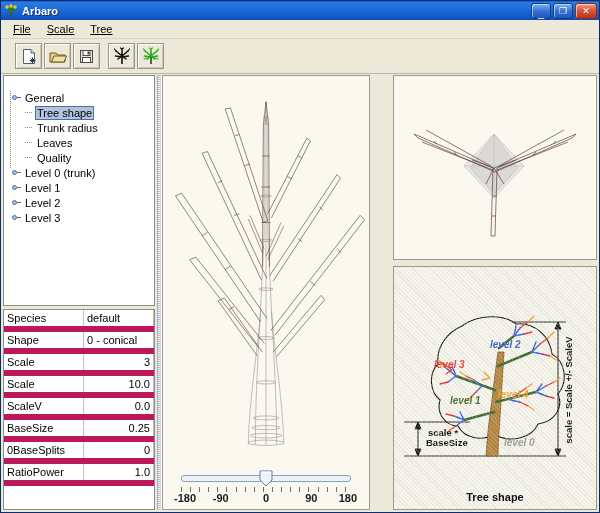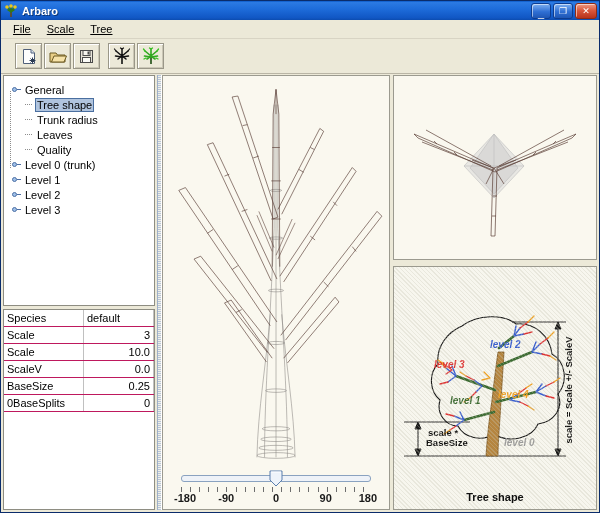--- a/index.html
+++ b/index.html
@@ -80,21 +80,21 @@
   .splitv::before{
     content:"";position:absolute;left:2px;top:0;bottom:0;width:3px;
     background-image:repeating-linear-gradient(to bottom,#b5c4d8 0 1px,#f3f1e6 1px 2px);
     border-left:1px solid #9fb0c8;border-right:1px solid #fff;
   }
   .right-col{flex:1;display:flex;flex-direction:column;min-width:0;}
   
   .tree-panel{
     height:231px;min-height:231px;background:#fff;
     border:1px solid #8e8d82;box-sizing:border-box;
-    padding:6px 2px 2px 6px;overflow:hidden;position:relative;
+    padding:14px 2px 2px 6px;overflow:hidden;position:relative;
   }
   .tnode{display:flex;align-items:center;height:15px;font-size:11px;color:#000;white-space:nowrap;}
   .thandle{width:13px;min-width:13px;display:flex;align-items:center;justify-content:center;}
   .key{display:inline-block;width:9px;height:7px;position:relative;}
   .key::before{content:"";position:absolute;left:0;top:1px;width:5px;height:5px;
     border:1px solid #4c6fa5;border-radius:50%;background:#9fc0e8;box-sizing:border-box;}
   .key::after{content:"";position:absolute;left:5px;top:3px;width:4px;height:1px;background:#4c6fa5;}
   .child-indent{width:13px;min-width:13px;}
   .elbow{width:12px;min-width:12px;position:relative;height:15px;}
   .elbow::after{content:"";position:absolute;left:2px;top:7px;width:7px;height:1px;
@@ -103,28 +103,28 @@
     background-image:repeating-linear-gradient(to bottom,#8c8c8c 0 1px,transparent 1px 2px);}
   .tlabel{padding:0 2px;line-height:14px;}
   .tlabel.sel{background:#b0c4de;border:1px solid #4a6fa0;padding:0 1px;line-height:12px;}
   
   .prop-panel{
     flex:1;margin-top:3px;background:#fff;border:1px solid #8e8d82;
     box-sizing:border-box;overflow:hidden;
   }
   table.props{border-collapse:collapse;width:100%;font-size:11px;table-layout:fixed;}
   table.props td{
-    border-bottom:1px solid #be185d;border-right:1px solid #c0c0c0;
+    border-bottom:6px solid #be185d;border-right:1px solid #c0c0c0;
     height:16px;padding:0 3px;white-space:nowrap;overflow:hidden;color:#000;
   }
   td.pname{width:73px;}
   td.pval{text-align:right;}
   td.pval.lft{text-align:left;}
   
-  .rtop{display:flex;flex:1;min-height:0;}
+  .rtop{display:flex;flex:1;min-height:0;gap:20px;}
   .canvas-main{
     flex:1;min-width:0;background:#faf8ef;border:1px solid #9b9a8f;
     box-sizing:border-box;position:relative;overflow:hidden;
     display:flex;flex-direction:column;
   }
   .canvas-area{flex:1;position:relative;overflow:hidden;}
   .slider-zone{height:44px;min-height:44px;position:relative;background:#faf8ef;}
   .sld-track{
     position:absolute;left:18px;right:18px;top:10px;height:7px;
     background:#eef2f8;border:1px solid #8aa2c0;border-radius:3px;
@@ -309,38 +309,46 @@
       </div>
 
       <div class="prop-panel">
         <table class="props">
           <tbody>
               <tr>
             <td class="pname">Species</td>
             <td class="pval lft">default</td>
           </tr>
           <tr>
+            <td class="pname">Shape</td>
+            <td class="pval lft">0 - conical</td>
+          </tr>
+          <tr>
             <td class="pname">Scale</td>
             <td class="pval">3</td>
           </tr>
           <tr>
             <td class="pname">Scale</td>
             <td class="pval">10.0</td>
           </tr>
           <tr>
             <td class="pname">ScaleV</td>
             <td class="pval">0.0</td>
           </tr>
           <tr>
             <td class="pname">BaseSize</td>
             <td class="pval">0.25</td>
           </tr>
           <tr>
             <td class="pname">0BaseSplits</td>
             <td class="pval">0</td>
+          </tr>
+          <tr>
+            <td class="pname">RatioPower</td>
+            <td class="pval">1.0</td>
           </tr>
         </tbody>
           </table>
       </div>
     </div>
 
     <div class="splitv"></div>
 
     <div class="right-col">
       <div class="rtop">

